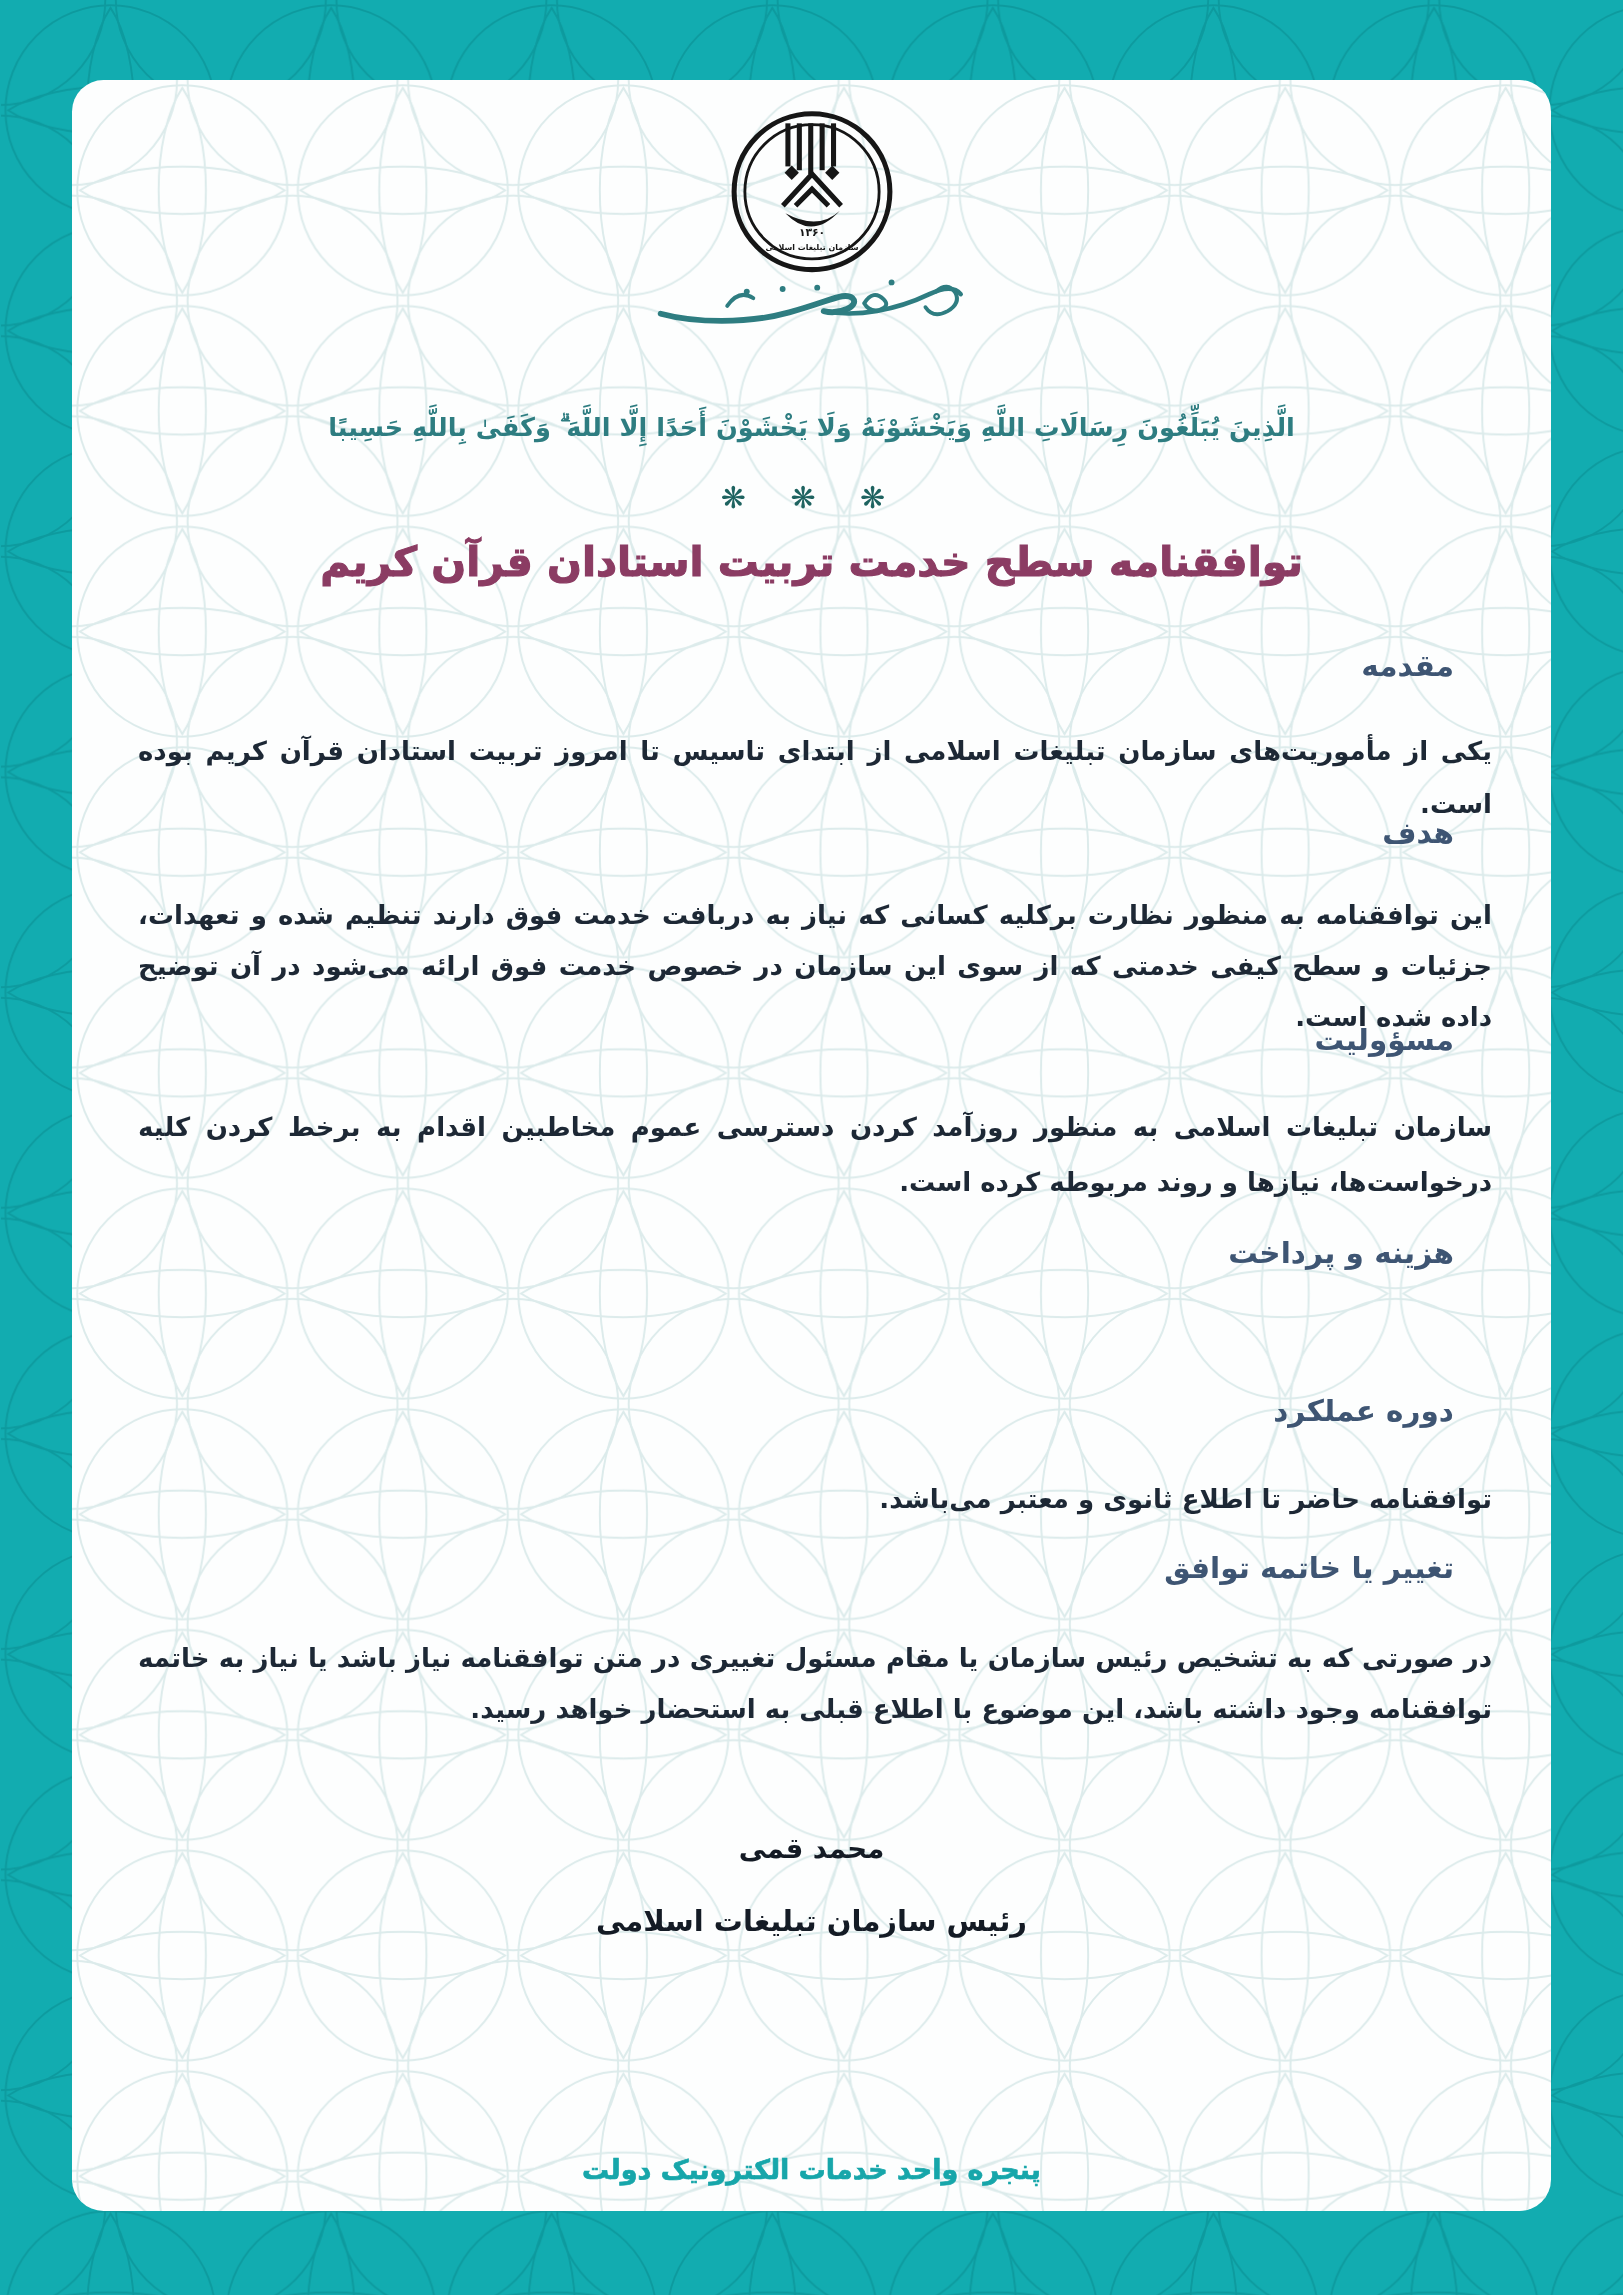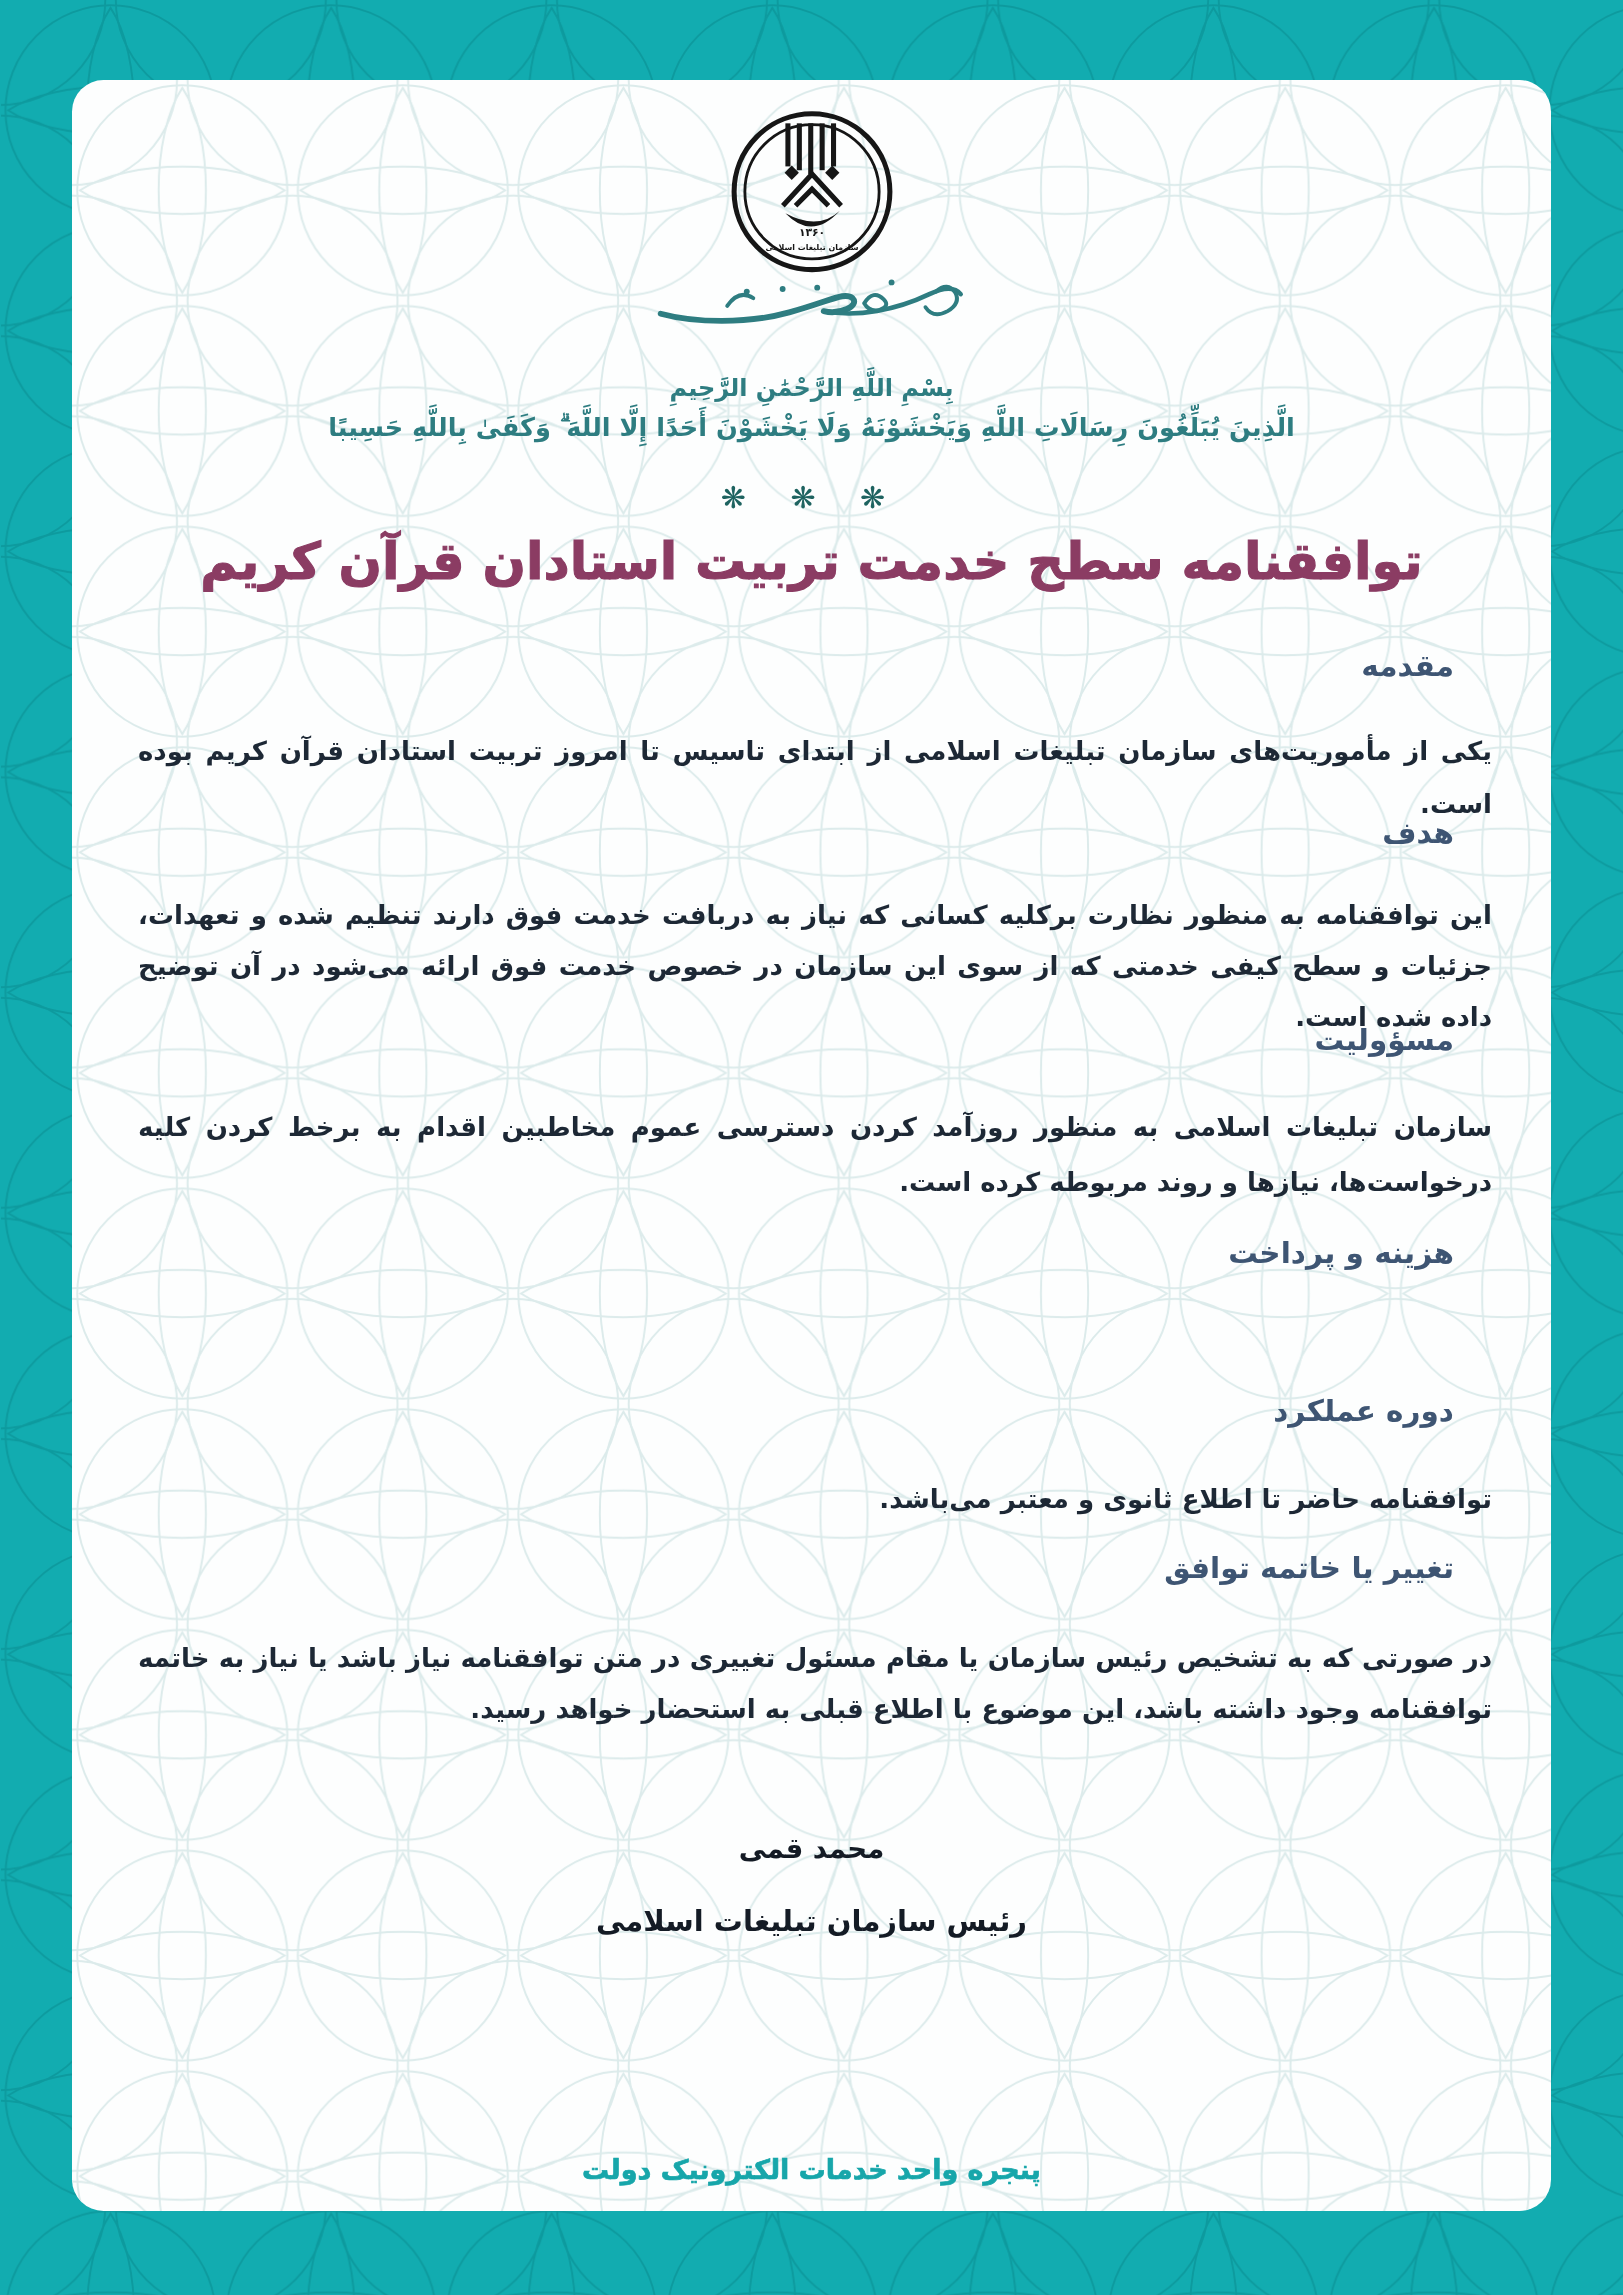--- a/index.html
+++ b/index.html
@@ -18,21 +18,21 @@
   }
   .card-svg{position:absolute;left:0;top:0;width:100%;height:100%;}
   .abs{position:absolute;align-items:center;}
   .center{left:0;right:0;text-align:center;}
   .logo-wrap{top:18.4px;left:0;right:0;display:flex;justify-content:center;}
   .calli-wrap{top:192px;left:0;right:0;display:flex;justify-content:center;}
   .bismillah{top:291px;font-size:24px;line-height:34px;font-weight:bold;color:#2e7d81;}
   .verse{top:328px;font-size:25.6px;line-height:38px;font-weight:bold;color:#2e7d81;}
   .stars{top:401px;font-size:30px;line-height:33px;color:#1e6360;letter-spacing:17px;font-weight:bold;}
   .doc-title{
-    top:452px;font-size:51px;line-height:60px;font-weight:bold;color:#8b3c63;
+    top:452px;font-size:41px;line-height:60px;font-weight:bold;color:#8b3c63;
     -webkit-text-stroke:1.1px #8b3c63;
   }
   .sec-h{
     right:97px;left:66px;text-align:right;
     font-size:29.5px;line-height:39px;font-weight:bold;color:#3e5573;
   }
   .sec-b{
     right:59px;left:66px;
     text-align:justify;text-align-last:right;
     font-size:26px;line-height:53px;font-weight:bold;color:#1d2835;
@@ -126,21 +126,20 @@
         </g>
         <g fill="#2e7d81">
           <circle cx="150" cy="30" r="4.5"></circle>
           <circle cx="205" cy="26" r="4.5"></circle>
           <circle cx="258" cy="24" r="4.5"></circle>
           <circle cx="372" cy="16" r="4.5"></circle>
         </g>
       </svg>
     </div>
 
-    <div class="abs center bismillah">بِسْمِ اللَّهِ الرَّحْمَٰنِ الرَّحِيمِ</div>
 
     <div class="abs center verse">الَّذِينَ يُبَلِّغُونَ رِسَالَاتِ اللَّهِ وَيَخْشَوْنَهُ وَلَا يَخْشَوْنَ أَحَدًا إِلَّا اللَّهَ ۗ وَكَفَىٰ بِاللَّهِ حَسِيبًا</div>
 
     <div class="abs center stars">❋ ❋ ❋</div>
 
     <div class="abs center doc-title">توافقنامه سطح خدمت تربیت استادان قرآن کریم</div>
 
     <div class="abs sec-h h0">مقدمه</div>
     <div class="abs sec-b b0">یکی از مأموریت‌های سازمان تبلیغات اسلامی از ابتدای تاسیس تا امروز تربیت استادان قرآن کریم بوده است.</div>
 

